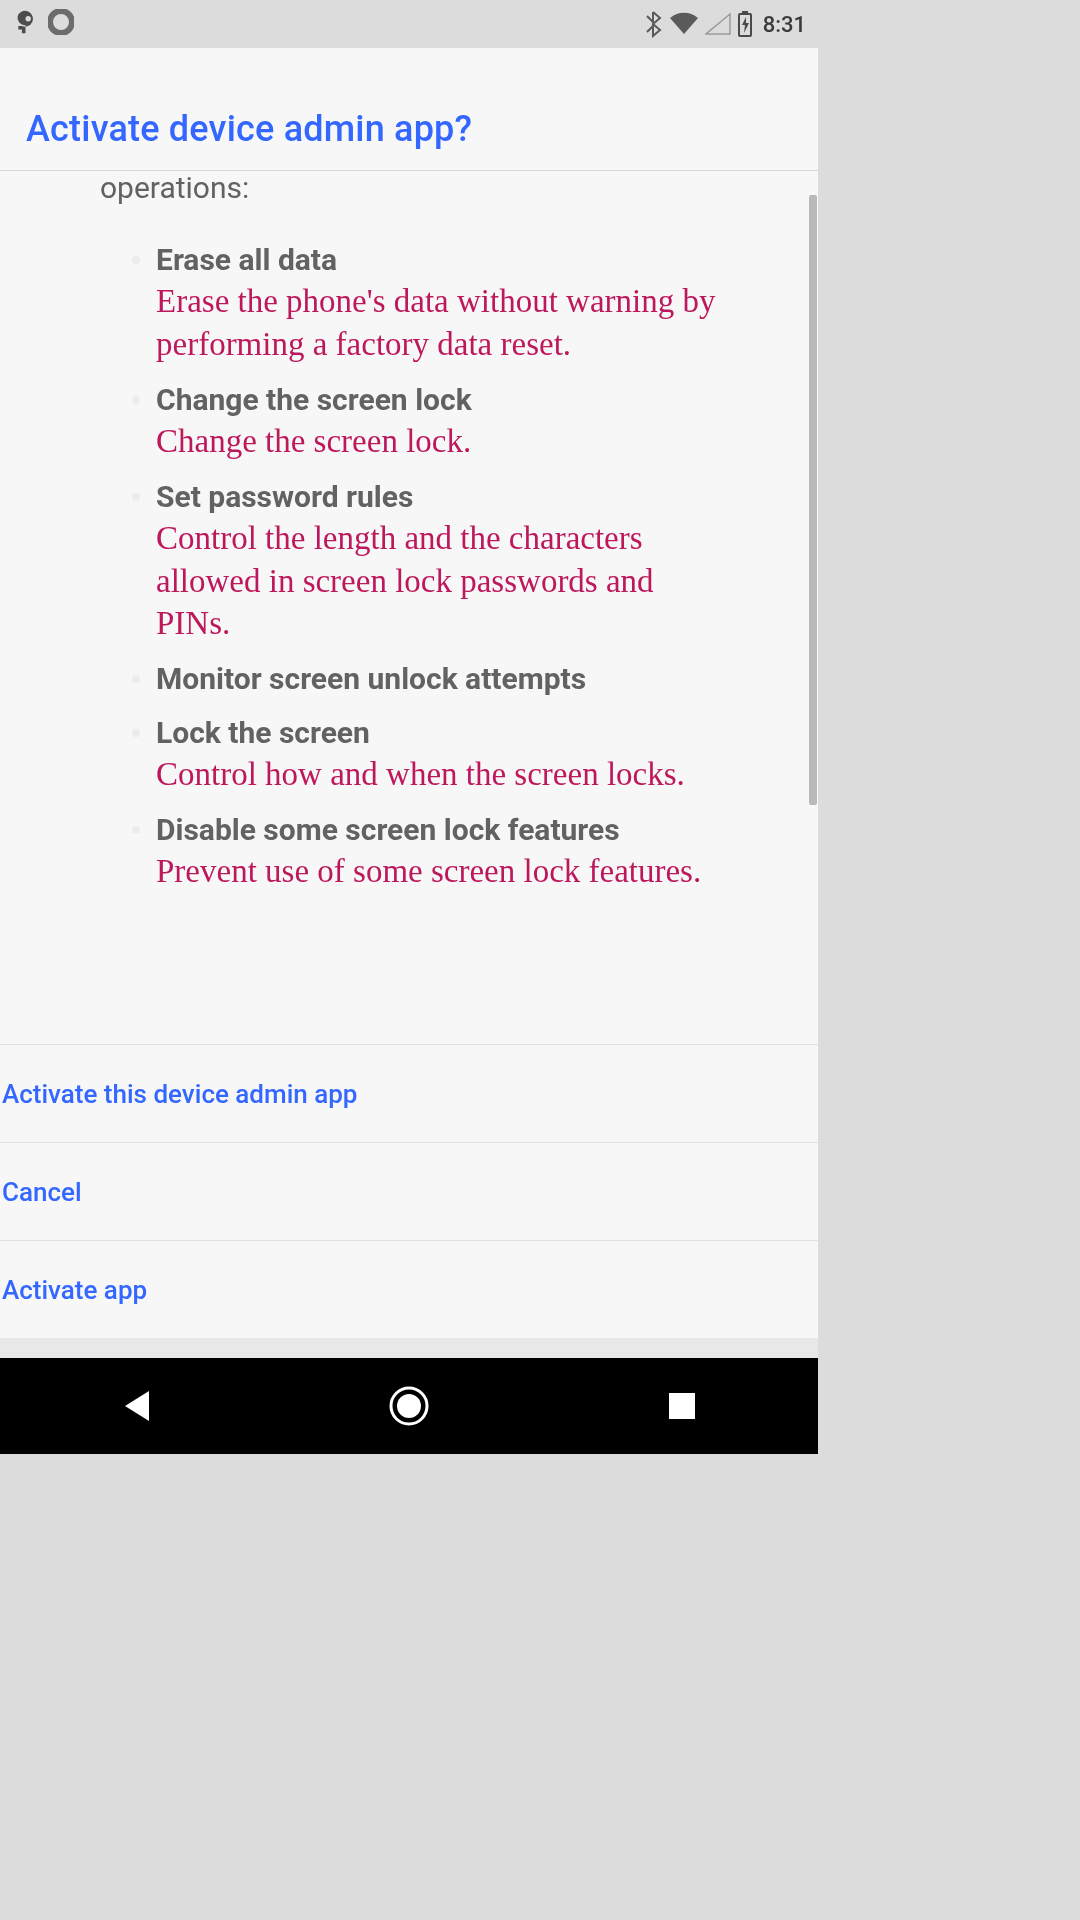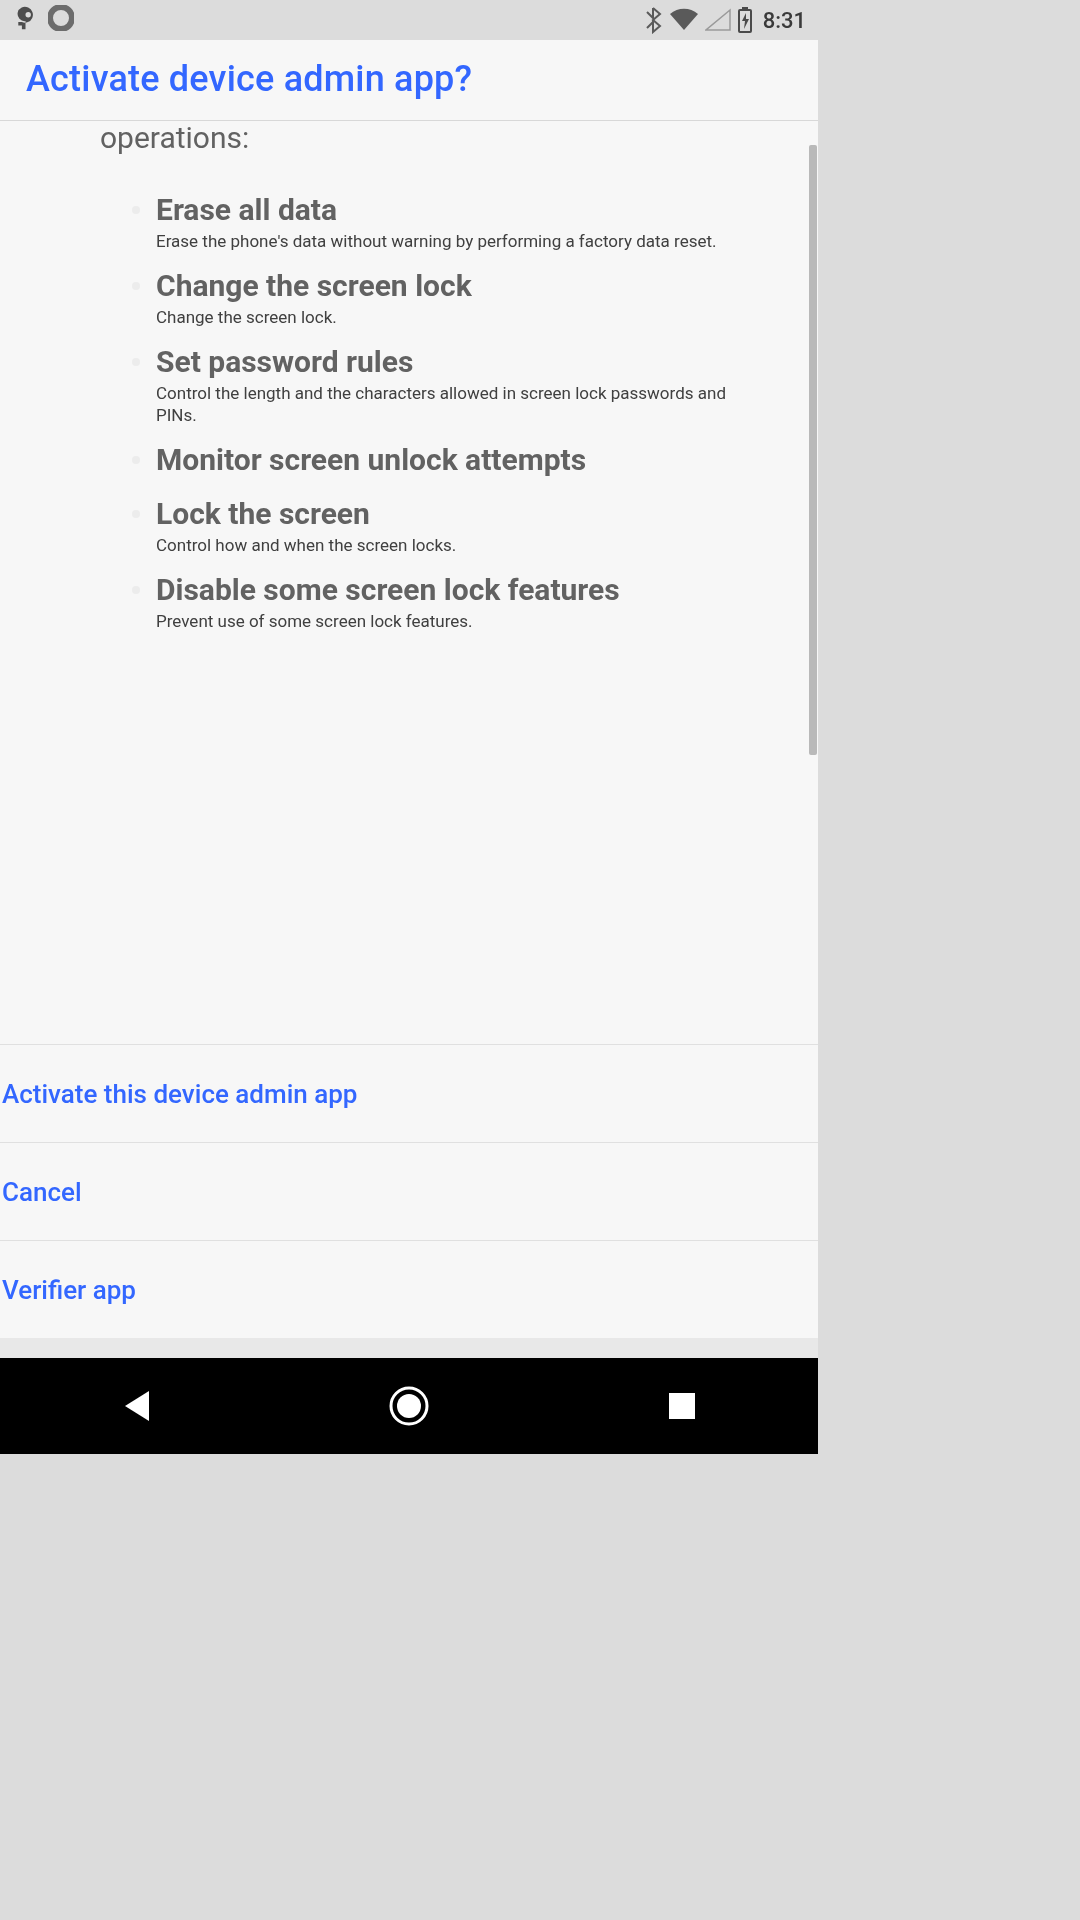--- a/index.html
+++ b/index.html
@@ -1,38 +1,38 @@
 <!DOCTYPE html>
 <html><head>
 <meta charset="utf-8">
 <style>
   * { margin: 0; padding: 0; box-sizing: border-box; }
   html, body { width: 818px; height: 1454px; font-family: Roboto, "Helvetica Neue", Arial, sans-serif; background: #dcdcdc; overflow: hidden; }
   .screen { width: 818px; height: 1454px; display: flex; flex-direction: column; background: #f7f7f7; position: relative; }
 
   
-  .status-bar { height: 40px; background: #dcdcdc; display: flex; align-items: center; justify-content: space-between; padding: 0 12px; color: #555; }
+  .status-bar { height: 48px; background: #dcdcdc; display: flex; align-items: center; justify-content: space-between; padding: 0 12px; color: #555; }
   .status-left { display: flex; align-items: center; gap: 10px; }
   .status-right { display: flex; align-items: center; gap: 6px; }
   .status-right svg { display: block; }
   .status-time { font-size: 22px; color: #3a3a3a; font-weight: 500; margin-left: 4px; }
 
   
-  .header { padding: 18px 20px 20px 26px; background: #f7f7f7; border-bottom: 1px solid #d8d8d8; }
+  .header { padding: 18px 20px 20px 26px; background: #f7f7f7; border-bottom: 1px solid #d8d8d8; margin-top: 42px; }
   .header-title { font-size: 36px; font-weight: 500; color: #3367ff; letter-spacing: 0.2px; }
 
   
   .content { flex: 1; overflow: hidden; position: relative; background: #f7f7f7; }
   .scroll-inner { position: absolute; left: 12px; right: 0; top: -44px; margin-left: 48px;  }
   .intro { font-size: 30px; line-height: 1.35; color: #626262; padding: 0 40px 18px 40px; }
   .perm-list { list-style: none; padding: 0 0 0 0; }
   .perm-item { position: relative; padding: 16px 36px 0 96px; }
   .perm-bullet { position: absolute; left: 72px; top: 30px; width: 8px; height: 8px; border-radius: 50%; background: #ececec; }
   .perm-title { font-size: 30px; font-weight: 700; color: #626262; margin-bottom: 2px; line-height: 1.2; }
-  .perm-desc  { font-size: 17px; color: #404040; line-height: 1.3; padding-right: 46px; }
+  .perm-desc  { font-size: 33px; color: #be185d; line-height: 1.3; padding-right: 46px; font-family: Liberation Serif, serif; }
 
   
   .scrollbar { position: absolute; right: 1px; top: 24px; width: 8px; height: 610px; background: #b9b9b9; border-radius: 2px; }
 
   
   .actions { background: #f7f7f7; }
   .action-btn { display: flex; align-items: center; height: 98px; padding: 0 2px; font-size: 26px; font-weight: 500; color: #3367ff; border-top: 1px solid #e0e0e0; background: #f7f7f7; cursor: pointer; }
   .action-btn:last-child { border-bottom: none; }
   .bottom-gap { height: 20px; background: #e8e8e8; }
 
@@ -124,21 +124,21 @@
           <div class="perm-desc">Prevent use of some screen lock features.</div>
         </li>
       </ul>
     </div>
     <div class="scrollbar"></div>
   </div>
 
   <div class="actions">
     <div class="action-btn">Activate this device admin app</div>
     <div class="action-btn">Cancel</div>
-    <div class="action-btn">Verifier app</div>
+    <div class="action-btn">Activate app</div>
   </div>
   <div class="bottom-gap"></div>
 
   <div class="navbar">
     <div class="nav-btn">
       <svg width="34" height="38" viewBox="0 0 34 38">
           <path d="M30 4 L6 19 L30 34 Z" fill="#fff"></path>
         </svg>
     </div>
     <div class="nav-btn">

